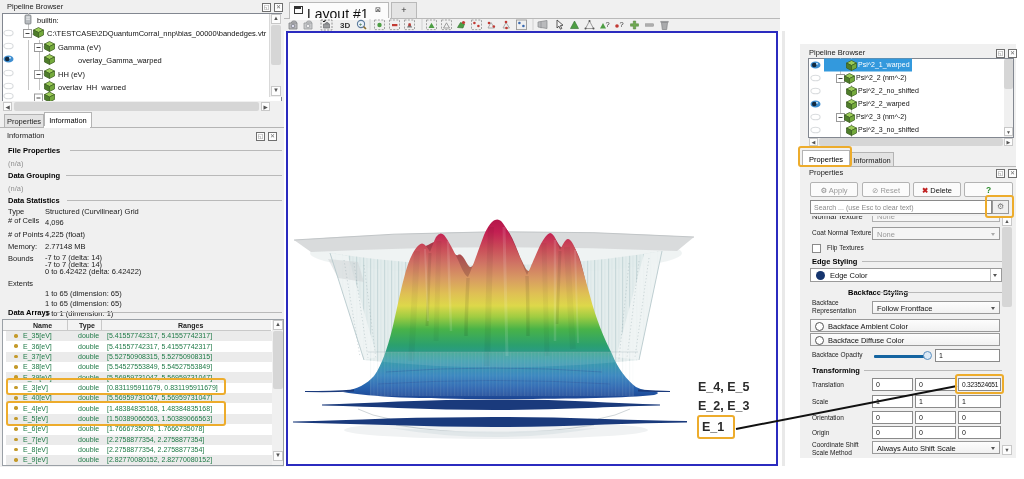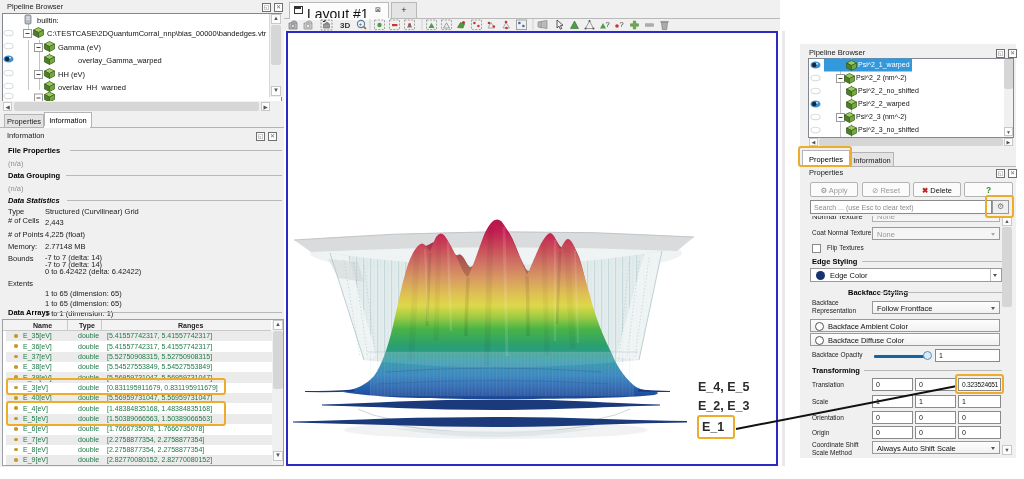--- a/index.html
+++ b/index.html
@@ -90,25 +90,25 @@
   <div class="dockicons" style="left:256px;top:132px;">
       <span>◱</span>
       <span>✕</span>
     </div>
 </div>
 
 <div class="hdr" style="left:8px;top:146px;">File Properties<span class="rule" style="left:62px;width:212px;"></span></div>
 <div class="inf gray" style="left:8px;top:158.5px;">(n/a)</div>
 <div class="hdr" style="left:8px;top:171px;">Data Grouping<span class="rule" style="left:58px;width:216px;"></span></div>
 <div class="inf gray" style="left:8px;top:183.5px;">(n/a)</div>
-<div class="hdr" style="left:8px;top:195.5px;font-style:italic;">Data Statistics<span class="rule" style="left:59px;width:215px;"></span></div>
+<div class="hdr" style="left:8px;top:195.5px;">Data Statistics<span class="rule" style="left:59px;width:215px;"></span></div>
 <div class="inf" style="left:8px;top:206.5px;">Type</div>
 <div class="inf" style="left:45px;top:206.5px;">Structured (Curvilinear) Grid</div>
 <div class="inf" style="left:8px;top:204px;margin-top:12px;"># of Cells</div>
-<div class="inf" style="left:45px;top:218px;">2,443</div>
+<div class="inf" style="left:45px;top:218px;">4,096</div>
 <div class="inf" style="left:8px;top:229.5px;"># of Points</div>
 <div class="inf" style="left:45px;top:229.5px;">4,225 (float)</div>
 <div class="inf" style="left:8px;top:241.5px;">Memory:</div>
 <div class="inf" style="left:45px;top:241.5px;">2.77148 MB</div>
 <div class="inf" style="left:8px;top:253.5px;">Bounds</div>
 <div class="inf" style="left:45px;top:253.5px;line-height:7px;">-7 to 7 (delta: 14)<br>-7 to 7 (delta: 14)<br>0 to 6.42422 (delta: 6.42422)</div>
 <div class="inf" style="left:8px;top:279px;">Extents</div>
 <div class="inf" style="left:45px;top:289px;line-height:10px;">1 to 65 (dimension: 65)<br>1 to 65 (dimension: 65)<br>1 to 1 (dimension: 1)</div>
 <div class="hdr" style="left:8px;top:308px;">Data Arrays<span class="rule" style="left:48px;width:226px;"></span></div>
 

